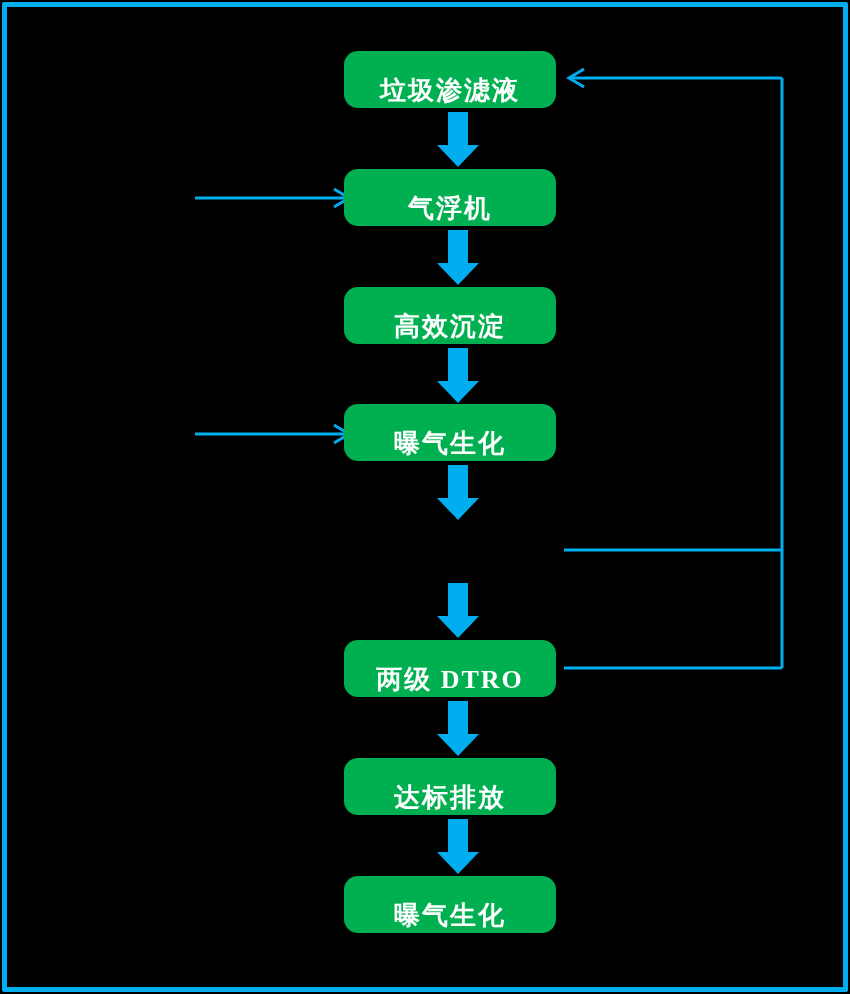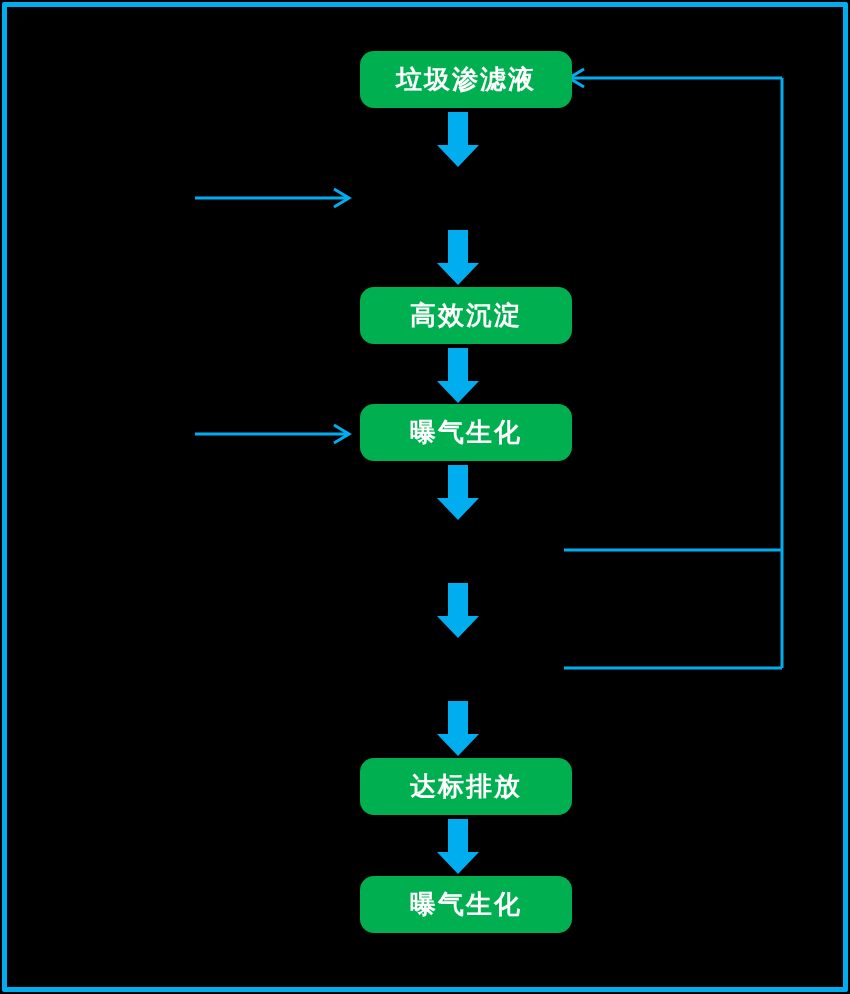--- a/index.html
+++ b/index.html
@@ -26,31 +26,31 @@
     border-radius: 2px;
     pointer-events: none;
   }
   .connector-layer {
     position: absolute;
     left: 0;
     top: 0;
   }
   .node {
     position: absolute;
-    left: 360px;
+    left: 344px;
     width: 212px;
     height: 57px;
     background: #00B050;
     border-radius: 14px;
     color: #FFFFFF;
     font-size: 26px;
     font-weight: bold;
     letter-spacing: 2px;
     display: flex;
-    align-items: center;
+    align-items: flex-end;
     justify-content: center;
     white-space: nowrap;
   }
 </style>
 </head>
 <body>
 
 <div class="canvas">
 
   <svg class="connector-layer" width="850" height="994" viewBox="0 0 850 994">
@@ -81,25 +81,31 @@
       <line x1="564" y1="668" x2="782" y2="668"></line>
       <line x1="782" y1="668" x2="782" y2="78"></line>
       <line x1="782" y1="78" x2="571" y2="78"></line>
       <polyline points="584,69 569,78 584,87"></polyline>
     </g>
   </svg>
 
   <div class="node" style="top:51px">
       <span>垃圾渗滤液</span>
     </div>
+  <div class="node" style="top:169px">
+      <span>气浮机</span>
+    </div>
   <div class="node" style="top:404px">
       <span>曝气生化</span>
     </div>
   <div class="node" style="top:287px">
       <span>高效沉淀</span>
+    </div>
+  <div class="node" style="top:640px">
+      <span>两级 DTRO</span>
     </div>
   <div class="node" style="top:758px">
       <span>达标排放</span>
     </div>
   <div class="node" style="top:876px">
       <span>曝气生化</span>
     </div>
 
   <div class="frame"></div>
 </div>

